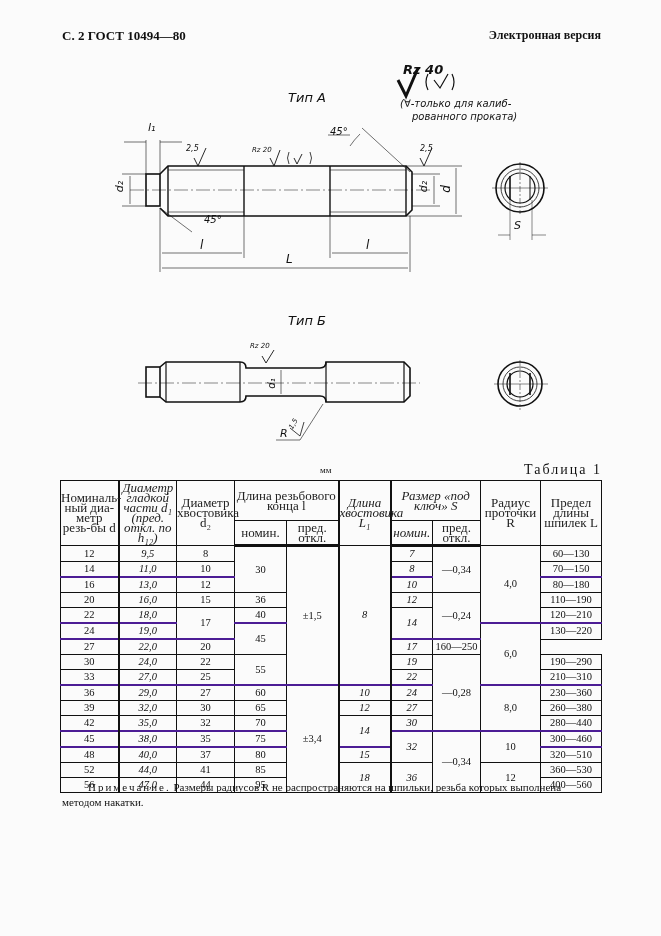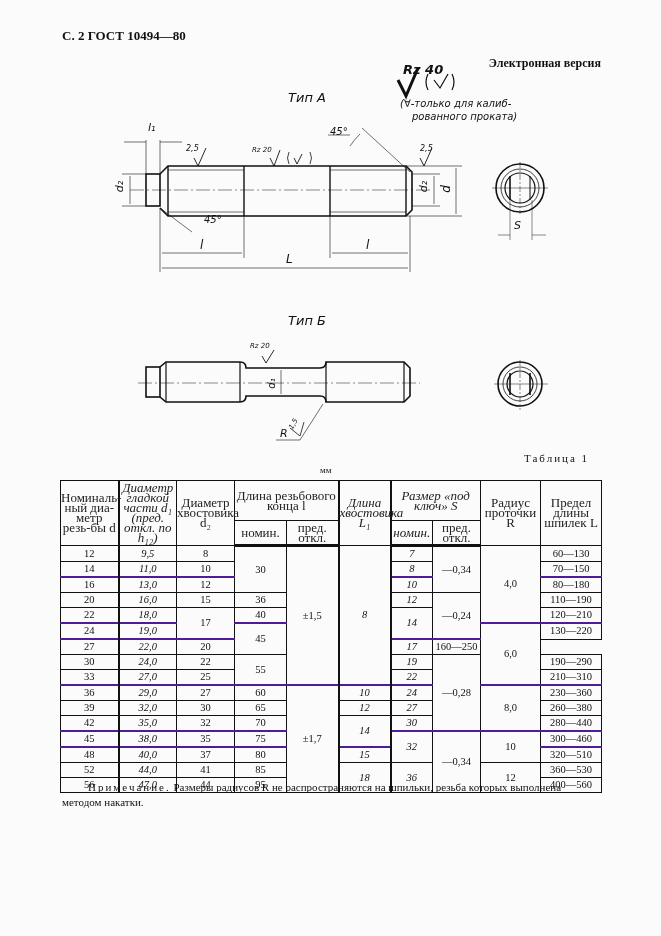--- a/index.html
+++ b/index.html
@@ -1,24 +1,24 @@
 <!DOCTYPE html>
 <html><head>
 <meta charset="utf-8">
 <style>
   html, body { margin:0; padding:0; background:#fbfbfb; }
   body { width:661px; height:936px; position:relative; overflow:hidden;
          font-family: "Liberation Serif", "DejaVu Serif", serif; color:#111; }
   .abs { position:absolute; }
   .hdr-left { left:62px; top:28px; font-weight:bold; font-size:13px; }
-  .hdr-right { right:60px; top:28px; font-weight:bold; font-size:12px;margin-top:28px; }
+  .hdr-right { right:60px; top:28px; font-weight:bold; font-size:12px; }
   .drawing { position:absolute; left:0; top:0; }
   .ital { font-family:"DejaVu Sans", sans-serif; font-style:italic; }
   .unit { left:320px; top:465px; font-size:9px; }
-  .tcap { left:524px; top:452px; font-size:11px; letter-spacing:2px; }
+  .tcap { left:524px; top:462px; font-size:14px; letter-spacing:2px; }
   table.t { position:absolute; left:60px; top:480px; width:541px;
             border-collapse:collapse; font-size:10.5px; table-layout:fixed; }
   table.t td, table.t th { border:1px solid #111; text-align:center; padding:0; line-height:14px; }
   table.t th { font-weight:normal; font-size:13px; line-height:10px; color:#222; }
   table.t thead tr:last-child th { border-bottom:3px solid #111; }
   table.t .head-row { height:40px; }
   table.t .sub-row { height:25px; }
   table.t tbody td { height:14px; }
   table.t td.thick-l, table.t th.thick-l { border-left:2px solid #111;font-style:italic; }
   tr.grp td { border-top:2px solid #4c1d95; }
@@ -258,21 +258,21 @@
       <td class="thick-l">27,0</td>
       <td>25</td>
       <td class="thick-l">22</td>
       <td>210—310</td>
     </tr>
     <tr class="grp">
       <td>36</td>
       <td class="thick-l">29,0</td>
       <td>27</td>
       <td>60</td>
-      <td rowspan="7">±1,7</td>
+      <td rowspan="7">±3,4</td>
       <td class="thick-l">10</td>
       <td class="thick-l">24</td>
       <td rowspan="3">8,0</td>
       <td>230—360</td>
     </tr>
     <tr>
       <td>39</td>
       <td class="thick-l">32,0</td>
       <td>30</td>
       <td>65</td>

